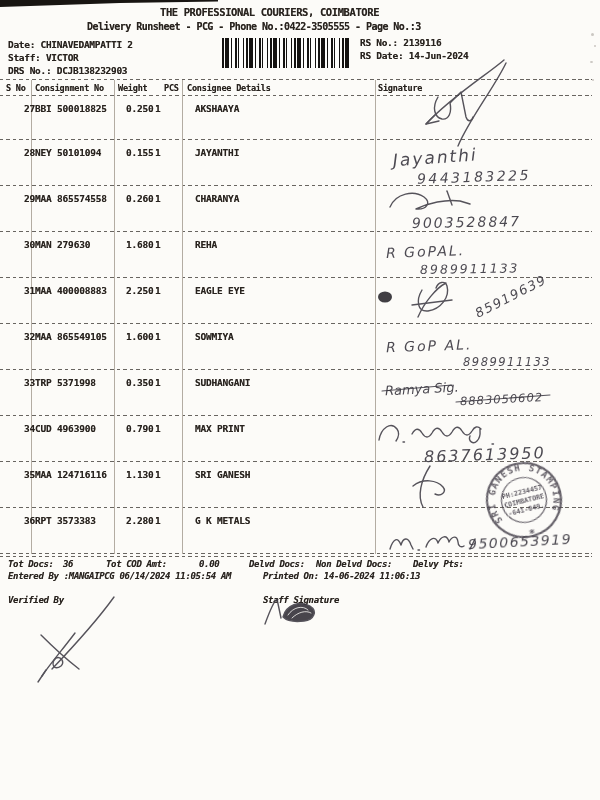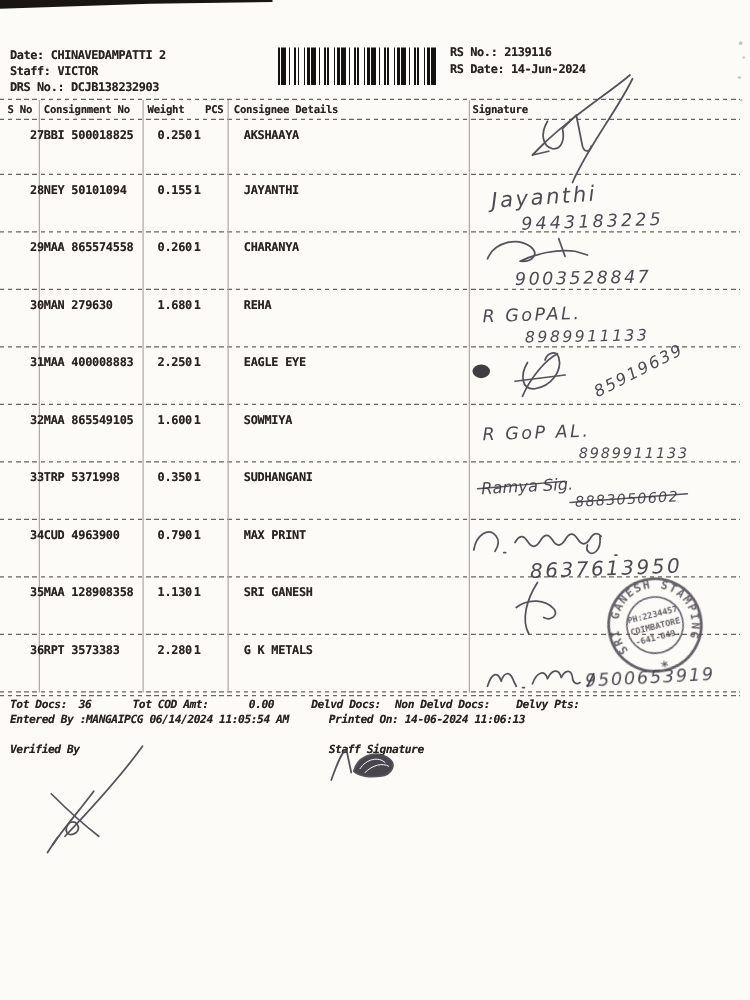--- a/index.html
+++ b/index.html
@@ -30,20 +30,22 @@
         #fdfdfb 7px 9px,#141210 9px 10px,#fdfdfb 10px 13px,#141210 13px 15px,
         #fdfdfb 15px 16px,#141210 16px 17px,#fdfdfb 17px 21px,#141210 21px 22px,#fdfdfb 22px 24px);}
   .ink{position:absolute;left:0;top:0;pointer-events:none;}
   .speck{position:absolute;border-radius:50%;background:#8d8881;opacity:.45;}
 </style>
 </head>
 <body>
 
 <div class="page">
 
+  <div class="t title" style="left:160px;top:6px">THE PROFESSIONAL COURIERS, COIMBATORE</div>
+  <div class="t sub" style="left:87px;top:21px">Delivery Runsheet - PCG - Phone No.:0422-3505555 - Page No.:3</div>
 
   <div class="t info" style="left:8px;top:39px"><span>Date:</span> <span>CHINAVEDAMPATTI 2</span></div>
   <div class="t info" style="left:8px;top:52px"><span>Staff:</span> <span>VICTOR</span></div>
   <div class="t info" style="left:8px;top:65px"><span>DRS No.:</span> <span>DCJB138232903</span></div>
 
   <div class="barcode"></div>
 
   <div class="t info" style="left:360px;top:37px"><span>RS No.:</span> <span>2139116</span></div>
   <div class="t info" style="left:360px;top:50px"><span>RS Date:</span> <span>14-Jun-2024</span></div>
 
@@ -126,21 +128,21 @@
   </div>
   <div class="trow" style="top:423px">
     <span class="cell cellfont c-sno">34</span>
     <span class="cell cellfont c-cons">CUD 4963900</span>
     <span class="cell cellfont c-wt">0.790</span>
     <span class="cell cellfont c-pcs">1</span>
     <span class="cell cellfont c-name">MAX PRINT</span>
   </div>
   <div class="trow" style="top:469px">
     <span class="cell cellfont c-sno">35</span>
-    <span class="cell cellfont c-cons">MAA 128908358</span>
+    <span class="cell cellfont c-cons">MAA 124716116</span>
     <span class="cell cellfont c-wt">1.130</span>
     <span class="cell cellfont c-pcs">1</span>
     <span class="cell cellfont c-name">SRI GANESH</span>
   </div>
   <div class="trow" style="top:515px">
     <span class="cell cellfont c-sno">36</span>
     <span class="cell cellfont c-cons">RPT 3573383</span>
     <span class="cell cellfont c-wt">2.280</span>
     <span class="cell cellfont c-pcs">1</span>
     <span class="cell cellfont c-name">G K METALS</span>

